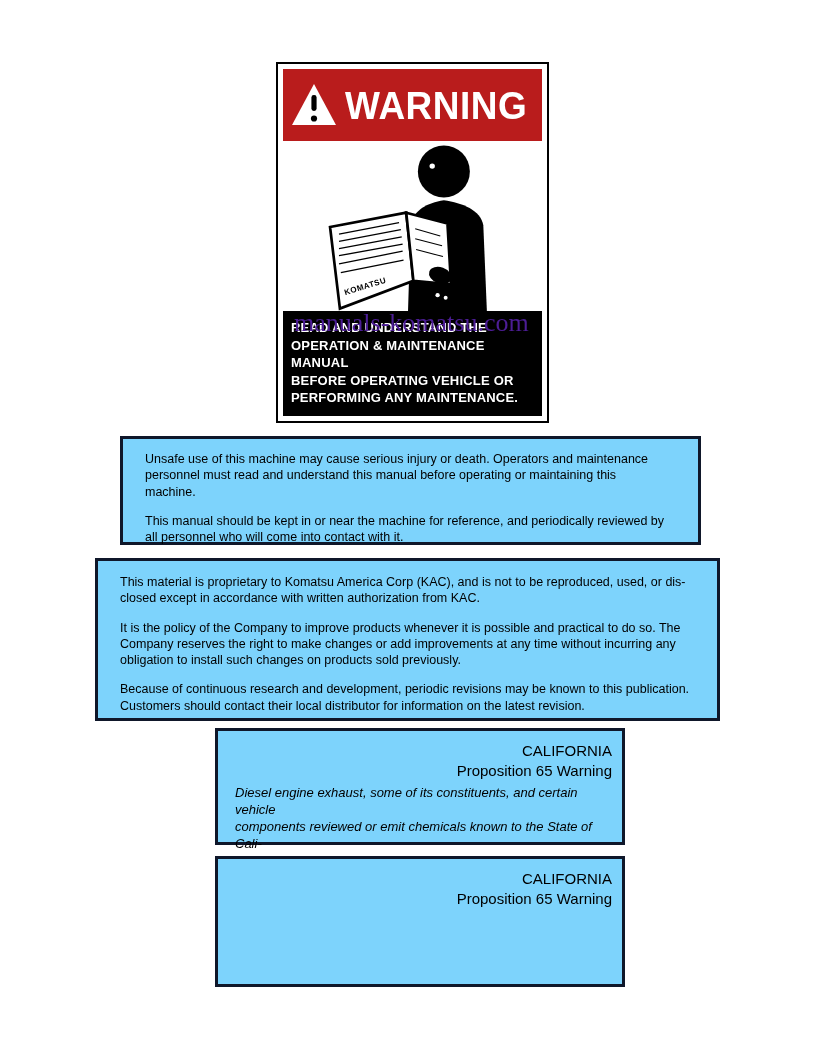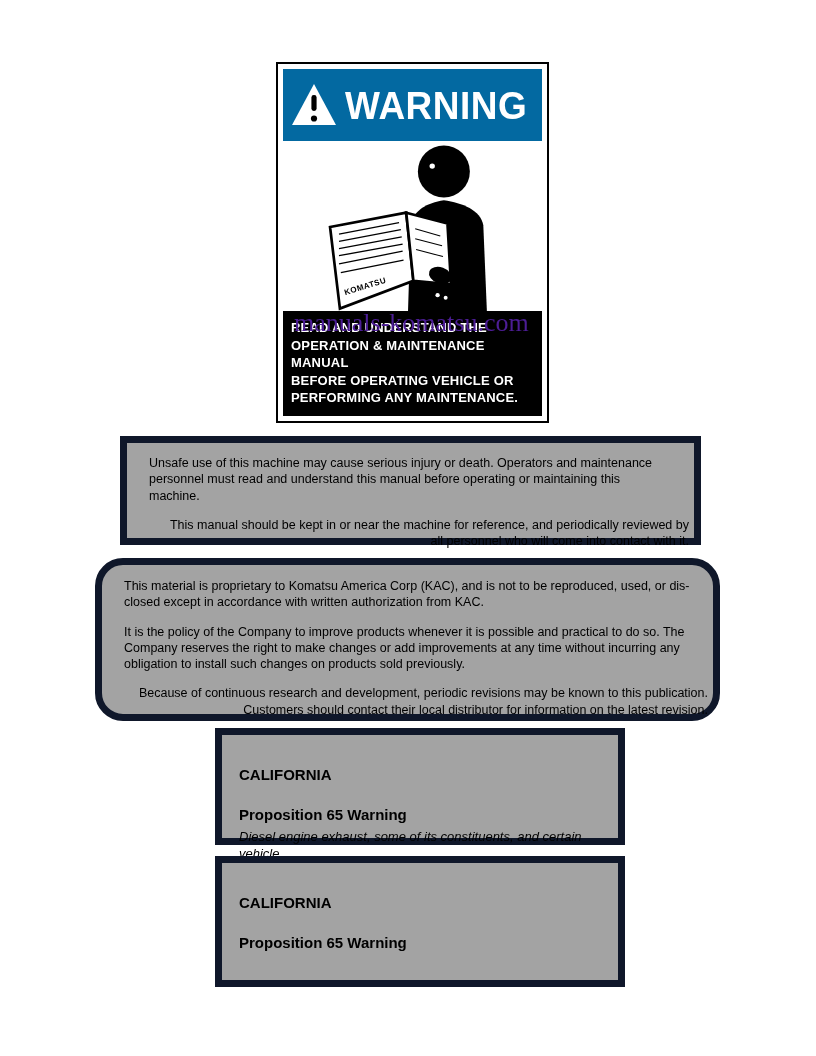--- a/index.html
+++ b/index.html
@@ -19,21 +19,21 @@
     left: 276px; top: 62px;
     width: 273px; height: 361px;
     border: 2px solid #000;
     background: #fff;
     padding: 5px;
     box-sizing: border-box;
     display: flex;
     flex-direction: column;
   }
   .label-header {
-    background: #0369a1;
+    background: #b91c1c;
     color: #fff;
     height: 72px;
     flex: 0 0 auto;
     display: flex;
     align-items: center;
     padding: 0 7px;
     gap: 7px;
     box-sizing: border-box;
   }
   .warning-title {
@@ -69,48 +69,47 @@
     font-family: "Liberation Serif", serif;
     font-size: 26px;
     color: #4c1d95;
     z-index: 5;
     white-space: nowrap;
   }
 
   
   .tbox {
     position: absolute;
-    border: 7px solid #0f172a;
-    background: #a3a3a3;
+    border: 3px solid #0f172a;
+    background: #7dd3fc;
     box-sizing: border-box;
   }
   .tbox p {
     margin: 0 0 13px 0;
     white-space: pre-line;
     font-size: 12.5px;
     line-height: 1.3;
   }
-  .tbox p:last-child { margin-bottom: 16px; text-align: right; }
+  .tbox p:last-child { margin-bottom: 16px; }
 
   .notice-box   { left: 120px; top: 436px; width: 581px; height: 109px; padding: 12px 5px 10px 22px; }
-  .propr-box    { left:  95px; top: 558px; width: 625px; height: 163px; padding: 13px 5px 10px 22px; border-radius: 28px; }
+  .propr-box    { left:  95px; top: 558px; width: 625px; height: 163px; padding: 13px 5px 10px 22px; }
 
   .ca-box {
     left: 215px; width: 410px;
     padding: 10px 10px 8px 17px;
   }
   .ca-box-1 { top: 728px; height: 117px; }
   .ca-box-2 { top: 856px; height: 131px; }
   .ca-title {
-    text-align: left;
-    font-weight: bold;
+    text-align: right;
+    font-weight: normal;
     font-size: 15px;
     line-height: 1.32;
     white-space: pre-line;
-    margin-top: 20px;
   }
   .ca-body {
     margin-top: 3px;
     font-style: italic;
     font-size: 13px;
     line-height: 1.32;
     white-space: pre-line;
   }
 </style>
 </head>

